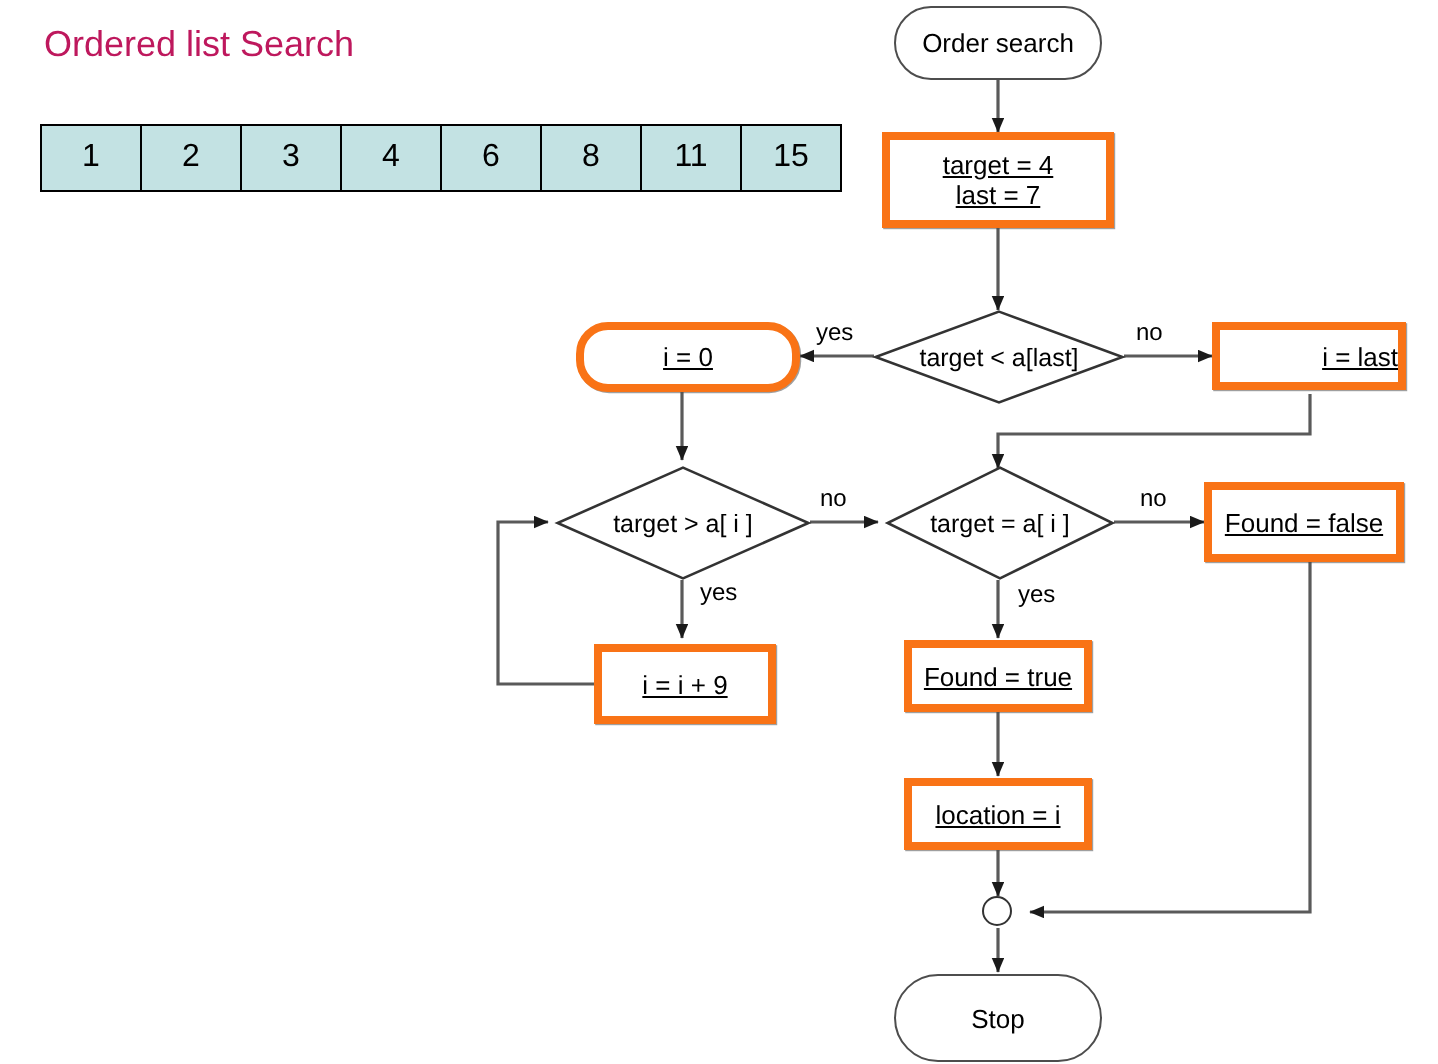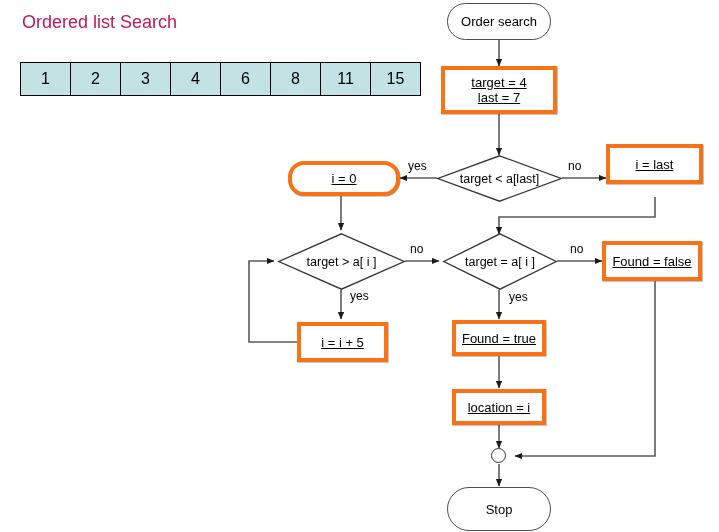--- a/index.html
+++ b/index.html
@@ -198,26 +198,26 @@
 
   <div class="node proc" style="left:441px; top:66px; width:116px; height:48px; flex-direction:column;">
     <span>target = 4</span>
     <span>last = 7</span>
   </div>
 
   <div class="node proc" style="left:288px; top:161px; width:112px; height:35px;border-radius:16px;">
     <span>i = 0</span>
   </div>
 
-  <div class="node proc" style="left:606px; top:144px; width:97px; height:40px;">
+  <div class="node proc" style="left:606px; top:161px; width:97px; height:34px;justify-content:flex-end;">
     <span>i = last</span>
   </div>
 
   <div class="node proc" style="left:297px; top:322px; width:91px; height:40px;">
-    <span>i = i + 5</span>
+    <span>i = i + 9</span>
   </div>
 
   <div class="node proc" style="left:602px; top:241px; width:100px; height:40px;">
     <span>Found = false</span>
   </div>
 
   <div class="node proc" style="left:452px; top:320px; width:94px; height:36px;">
     <span>Found = true</span>
   </div>
 

